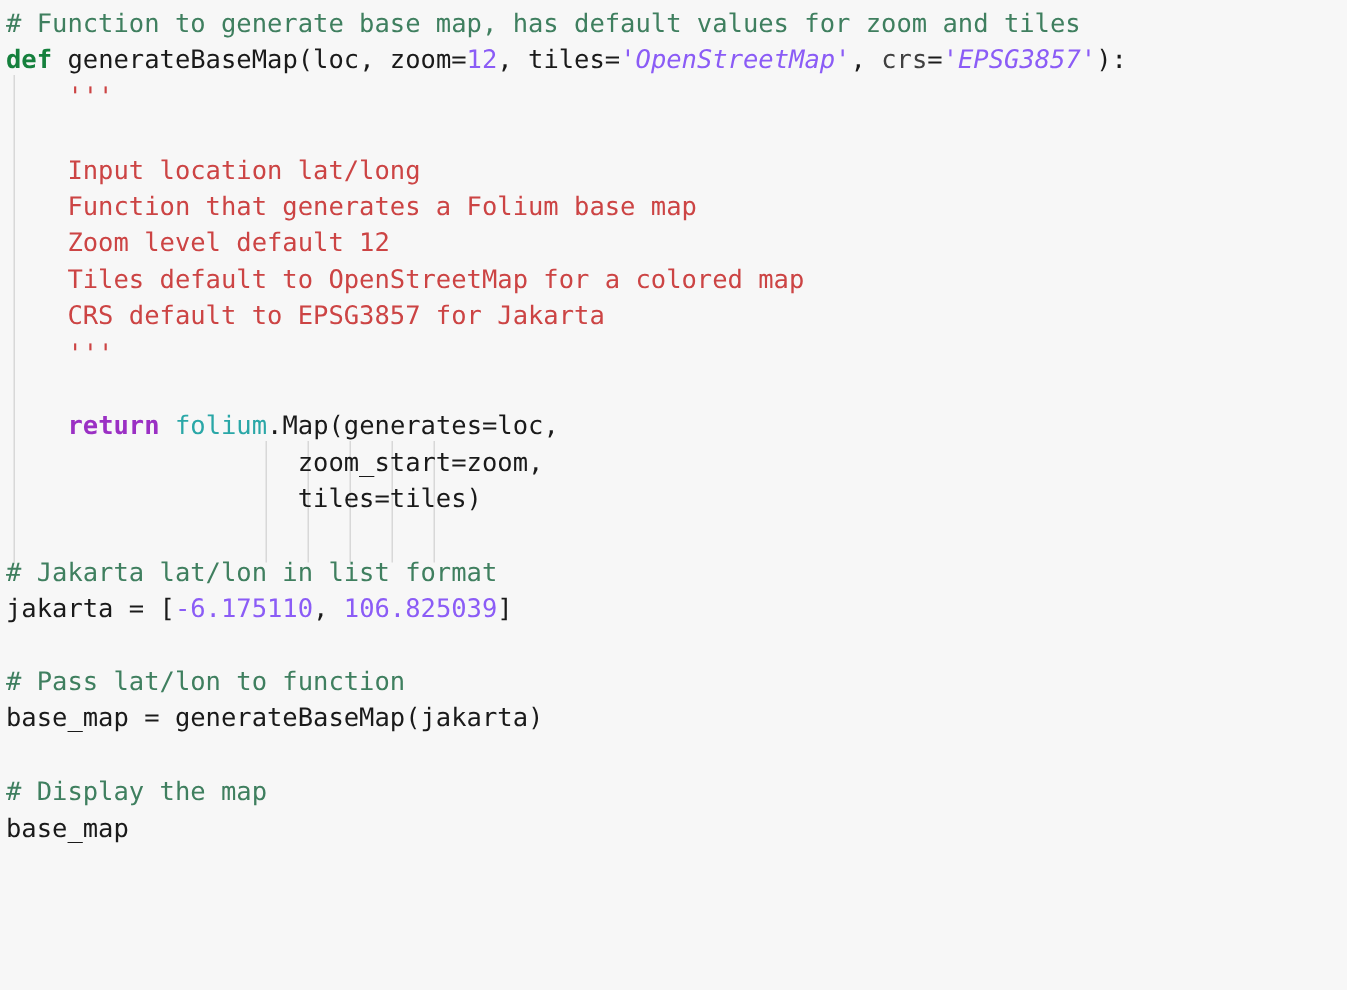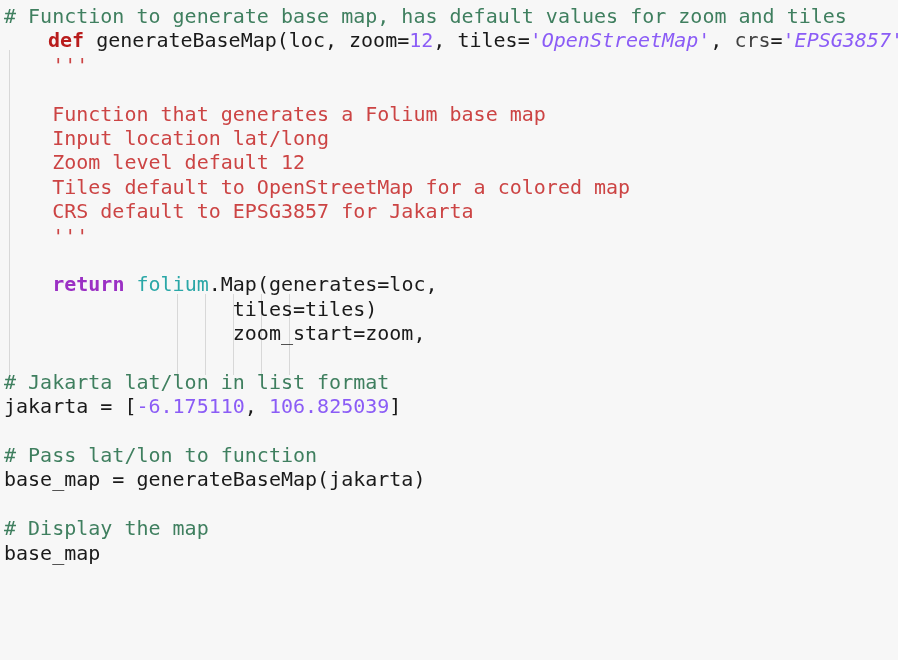--- a/index.html
+++ b/index.html
@@ -7,21 +7,21 @@
     padding: 0;
     background: #ffffff;
   }
   #code-view {
     position: relative;
     width: 898px;
     height: 660px;
     background: #f7f7f7;
     overflow: hidden;
     font-family: "DejaVu Sans Mono", "Liberation Mono", monospace;
-    font-size: 20px;
+    font-size: 17px;
     line-height: 24.4px;
     color: #1a1a1a;
     box-sizing: border-box;
     padding: 4px 0 0 0;
   }
   
   .guides {
     position: absolute;
     top: 0; left: 0; right: 0; bottom: 0;
     pointer-events: none;
@@ -37,21 +37,21 @@
     padding-left: 4px;
   }
   .line {
     white-space: pre;
     height: 24.4px;
   }
   .line.blank { height: 24.4px; }
 
   
   .tok-comment  { color: #3f7f5f; }
-  .tok-keyword  { color: #b91c1c; font-weight: 600; margin-left: 44px; }
+  .tok-keyword  { color: #15803d; font-weight: 600; }
   .tok-return   { color: #9b30c4; font-weight: 600; }
   .tok-plain    { color: #1a1a1a; text-align: center; }
   .tok-string   { color: #8b5cf6; font-style: italic; }
   .tok-docstr   { color: #cc4444; }
   .tok-param    { color: #404040; }
   .tok-number   { color: #8b5cf6; }
   .tok-bool     { color: #3a5fcd; }
   .tok-module   { color: #2aa7a7; }
 </style>
 </head>
@@ -64,30 +64,30 @@
       <div class="guide" style="left: 205px; top: 294px; height: 81px; background: rgb(216, 216, 216);"></div>
       <div class="guide" style="left: 233px; top: 294px; height: 81px; background: rgb(216, 216, 216);"></div>
       <div class="guide" style="left: 261px; top: 294px; height: 81px; background: rgb(216, 216, 216);"></div>
       <div class="guide" style="left: 289px; top: 294px; height: 81px; background: rgb(216, 216, 216);"></div>
     </div>
   <div class="code-lines">
       <div class="line"><span class="tok-comment"># Function to generate base map, has default values for zoom and tiles</span></div>
       <div class="line"><span class="tok-keyword">def</span><span class="tok-plain"> </span><span class="tok-plain">generateBaseMap(loc, zoom=</span><span class="tok-number">12</span><span class="tok-plain">, tiles=</span><span class="tok-string">'OpenStreetMap'</span><span class="tok-plain">, </span><span class="tok-param">crs</span><span class="tok-plain">=</span><span class="tok-string">'EPSG3857'</span><span class="tok-plain">):</span></div>
       <div class="line"><span class="tok-docstr">    '''</span></div>
       <div class="line blank">&nbsp;</div>
+      <div class="line"><span class="tok-docstr">    Input location lat/long</span></div>
       <div class="line"><span class="tok-docstr">    Function that generates a Folium base map</span></div>
-      <div class="line"><span class="tok-docstr">    Input location lat/long</span></div>
       <div class="line"><span class="tok-docstr">    Zoom level default 12</span></div>
       <div class="line"><span class="tok-docstr">    Tiles default to OpenStreetMap for a colored map</span></div>
       <div class="line"><span class="tok-docstr">    CRS default to EPSG3857 for Jakarta</span></div>
       <div class="line"><span class="tok-docstr">    '''</span></div>
       <div class="line blank">&nbsp;</div>
       <div class="line"><span class="tok-plain">    </span><span class="tok-return">return</span><span class="tok-plain"> </span><span class="tok-module">folium</span><span class="tok-plain">.Map(generates=loc,</span></div>
+      <div class="line"><span class="tok-plain">                   zoom_start=zoom,</span></div>
       <div class="line"><span class="tok-plain">                   tiles=tiles)</span></div>
-      <div class="line"><span class="tok-plain">                   zoom_start=zoom,</span></div>
       <div class="line blank">&nbsp;</div>
       <div class="line"><span class="tok-comment"># Jakarta lat/lon in list format</span></div>
       <div class="line"><span class="tok-plain">jakarta = [</span><span class="tok-number">-6.175110</span><span class="tok-plain">, </span><span class="tok-number">106.825039</span><span class="tok-plain">]</span></div>
       <div class="line blank">&nbsp;</div>
       <div class="line"><span class="tok-comment"># Pass lat/lon to function</span></div>
       <div class="line"><span class="tok-plain">base_map = generateBaseMap(jakarta)</span></div>
       <div class="line blank">&nbsp;</div>
       <div class="line"><span class="tok-comment"># Display the map</span></div>
       <div class="line"><span class="tok-plain">base_map</span></div>
     </div>

